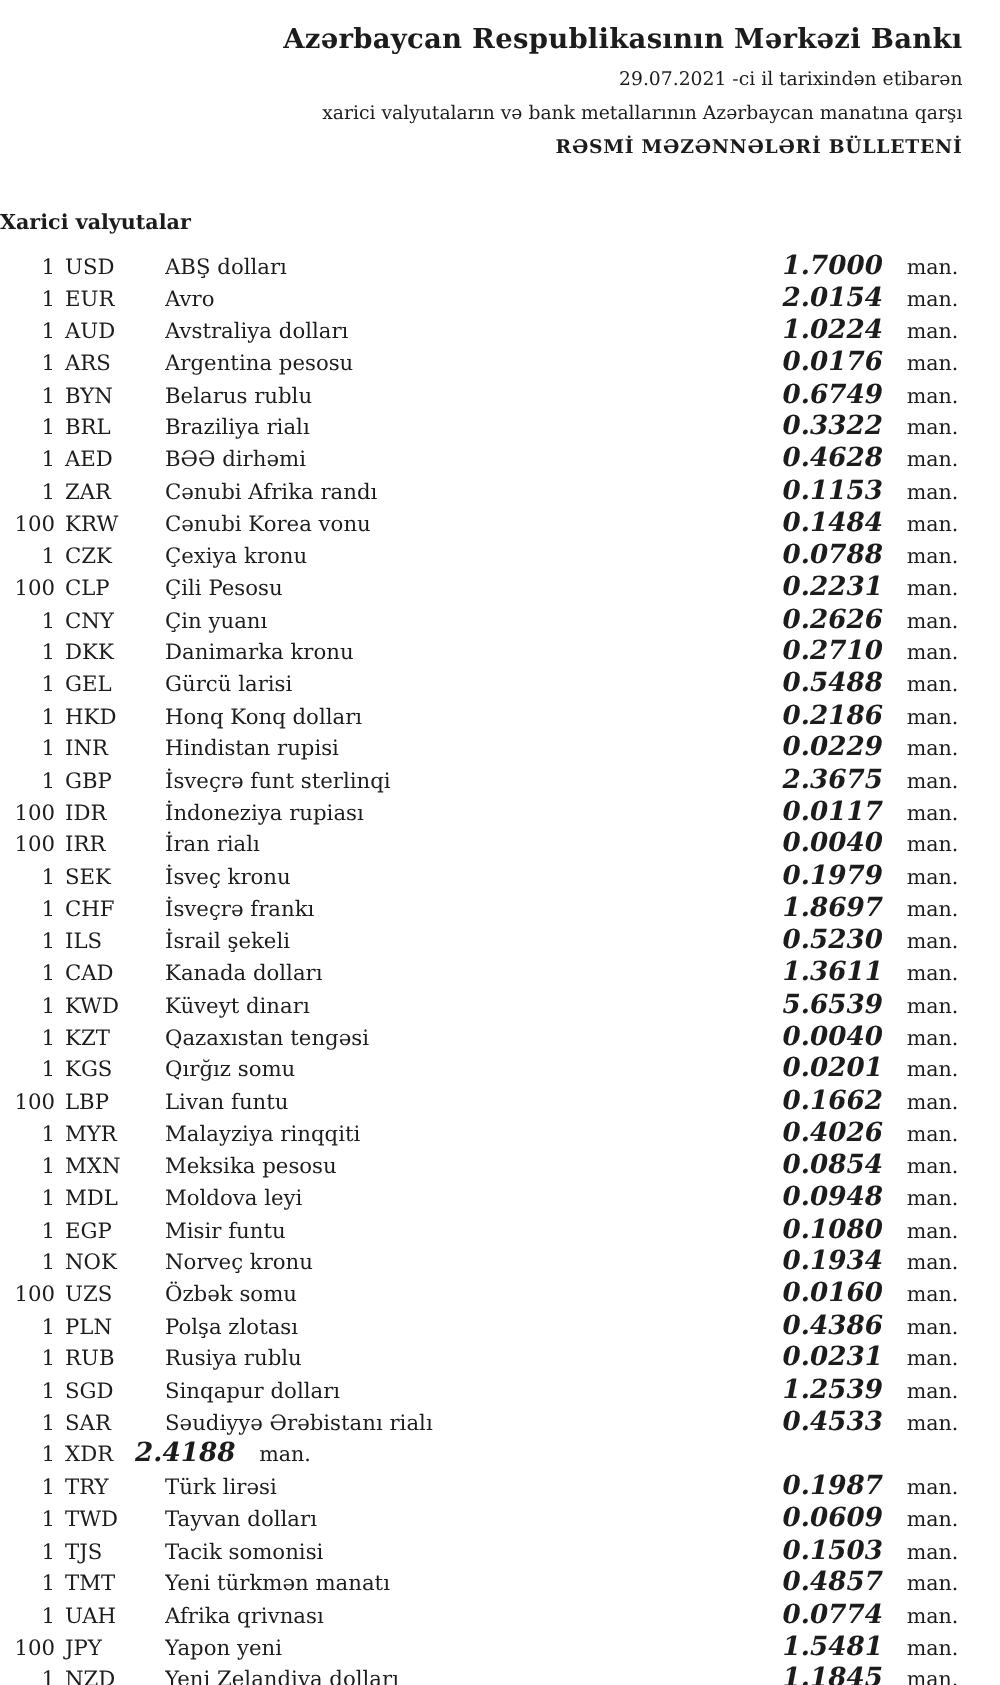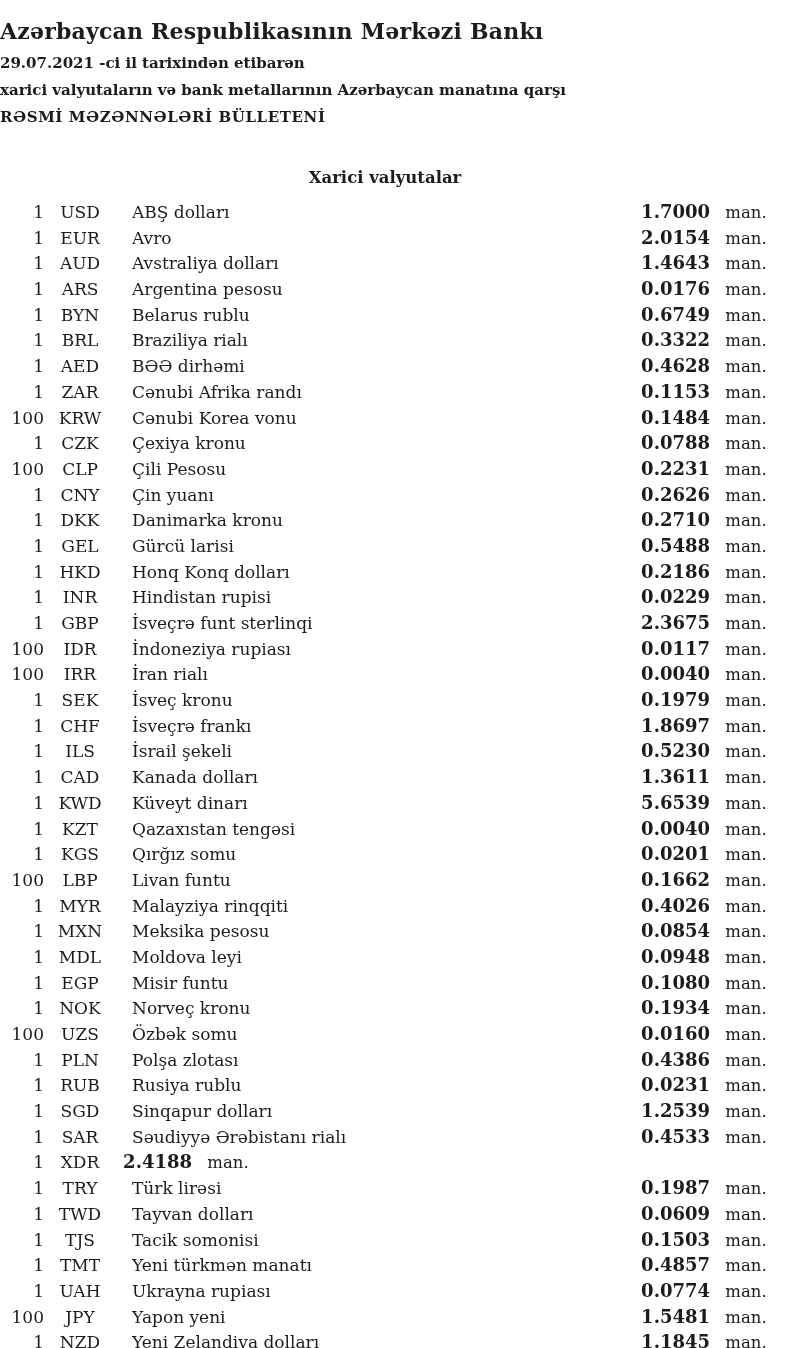--- a/index.html
+++ b/index.html
@@ -12,40 +12,39 @@
     height: 1348px;
     font-family: "DejaVu Serif", "Liberation Serif", serif;
     color: #1c1c1c;
     overflow: hidden;
   }
   .page {
     width: 800px;
     box-sizing: border-box;
     padding: 10px 30px 0 0;
   }
-  .header-block { text-align: left; }
+  .header-block { text-align: right; }
   .bank-title {
     font-size: 22px;
     font-weight: bold;
     margin: 8px 0 10px 0;
     letter-spacing: 0.2px;
   }
   .hdr-line {
     font-size: 15px;
-    font-weight: bold;
+    font-weight: normal;
     margin: 9px 0;
   }
   .bulletin-line {
     font-size: 15px;
     font-weight: bold;
     letter-spacing: 0.6px;
     margin: 9px 0;
   }
   .section-title {
-    text-align: center;
     font-size: 16.5px;
     font-weight: bold;
     margin: 42px 0 12px 0;
   }
   .rates {
     width: 100%;
   }
   .row {
     display: flex;
     align-items: baseline;
@@ -55,33 +54,33 @@
     white-space: nowrap;
   }
   .qty {
     width: 44px;
     text-align: right;
     flex: 0 0 auto;
   }
   .code {
     width: 56px;
     margin-left: 8px;
-    text-align: center;
     flex: 0 0 auto;
   }
   .name {
     margin-left: 24px;
     flex: 1 1 auto;
     overflow: hidden;
   }
   .rate {
     width: 84px;
-    text-align: right;
+    text-align: left;
     font-weight: bold;
-    font-size: 18px;
+    font-style: italic;
+    font-size: 21px;
     flex: 0 0 auto;
   }
   .unit {
     width: 48px;
     margin-left: 12px;
     font-size: 16.5px;
     flex: 0 0 auto;
     text-align: center;
   }
 </style>
@@ -110,21 +109,21 @@
         <span class="qty">1</span>
         <span class="code">EUR</span>
         <span class="name">Avro</span>
         <span class="rate">2.0154</span>
         <span class="unit">man.</span>
       </div>
       <div class="row">
         <span class="qty">1</span>
         <span class="code">AUD</span>
         <span class="name">Avstraliya dolları</span>
-        <span class="rate">1.4643</span>
+        <span class="rate">1.0224</span>
         <span class="unit">man.</span>
       </div>
       <div class="row">
         <span class="qty">1</span>
         <span class="code">ARS</span>
         <span class="name">Argentina pesosu</span>
         <span class="rate">0.0176</span>
         <span class="unit">man.</span>
       </div>
       <div class="row">
@@ -388,21 +387,21 @@
       <div class="row">
         <span class="qty">1</span>
         <span class="code">TMT</span>
         <span class="name">Yeni türkmən manatı</span>
         <span class="rate">0.4857</span>
         <span class="unit">man.</span>
       </div>
       <div class="row">
         <span class="qty">1</span>
         <span class="code">UAH</span>
-        <span class="name">Ukrayna rupiası</span>
+        <span class="name">Afrika qrivnası</span>
         <span class="rate">0.0774</span>
         <span class="unit">man.</span>
       </div>
       <div class="row">
         <span class="qty">100</span>
         <span class="code">JPY</span>
         <span class="name">Yapon yeni</span>
         <span class="rate">1.5481</span>
         <span class="unit">man.</span>
       </div>

